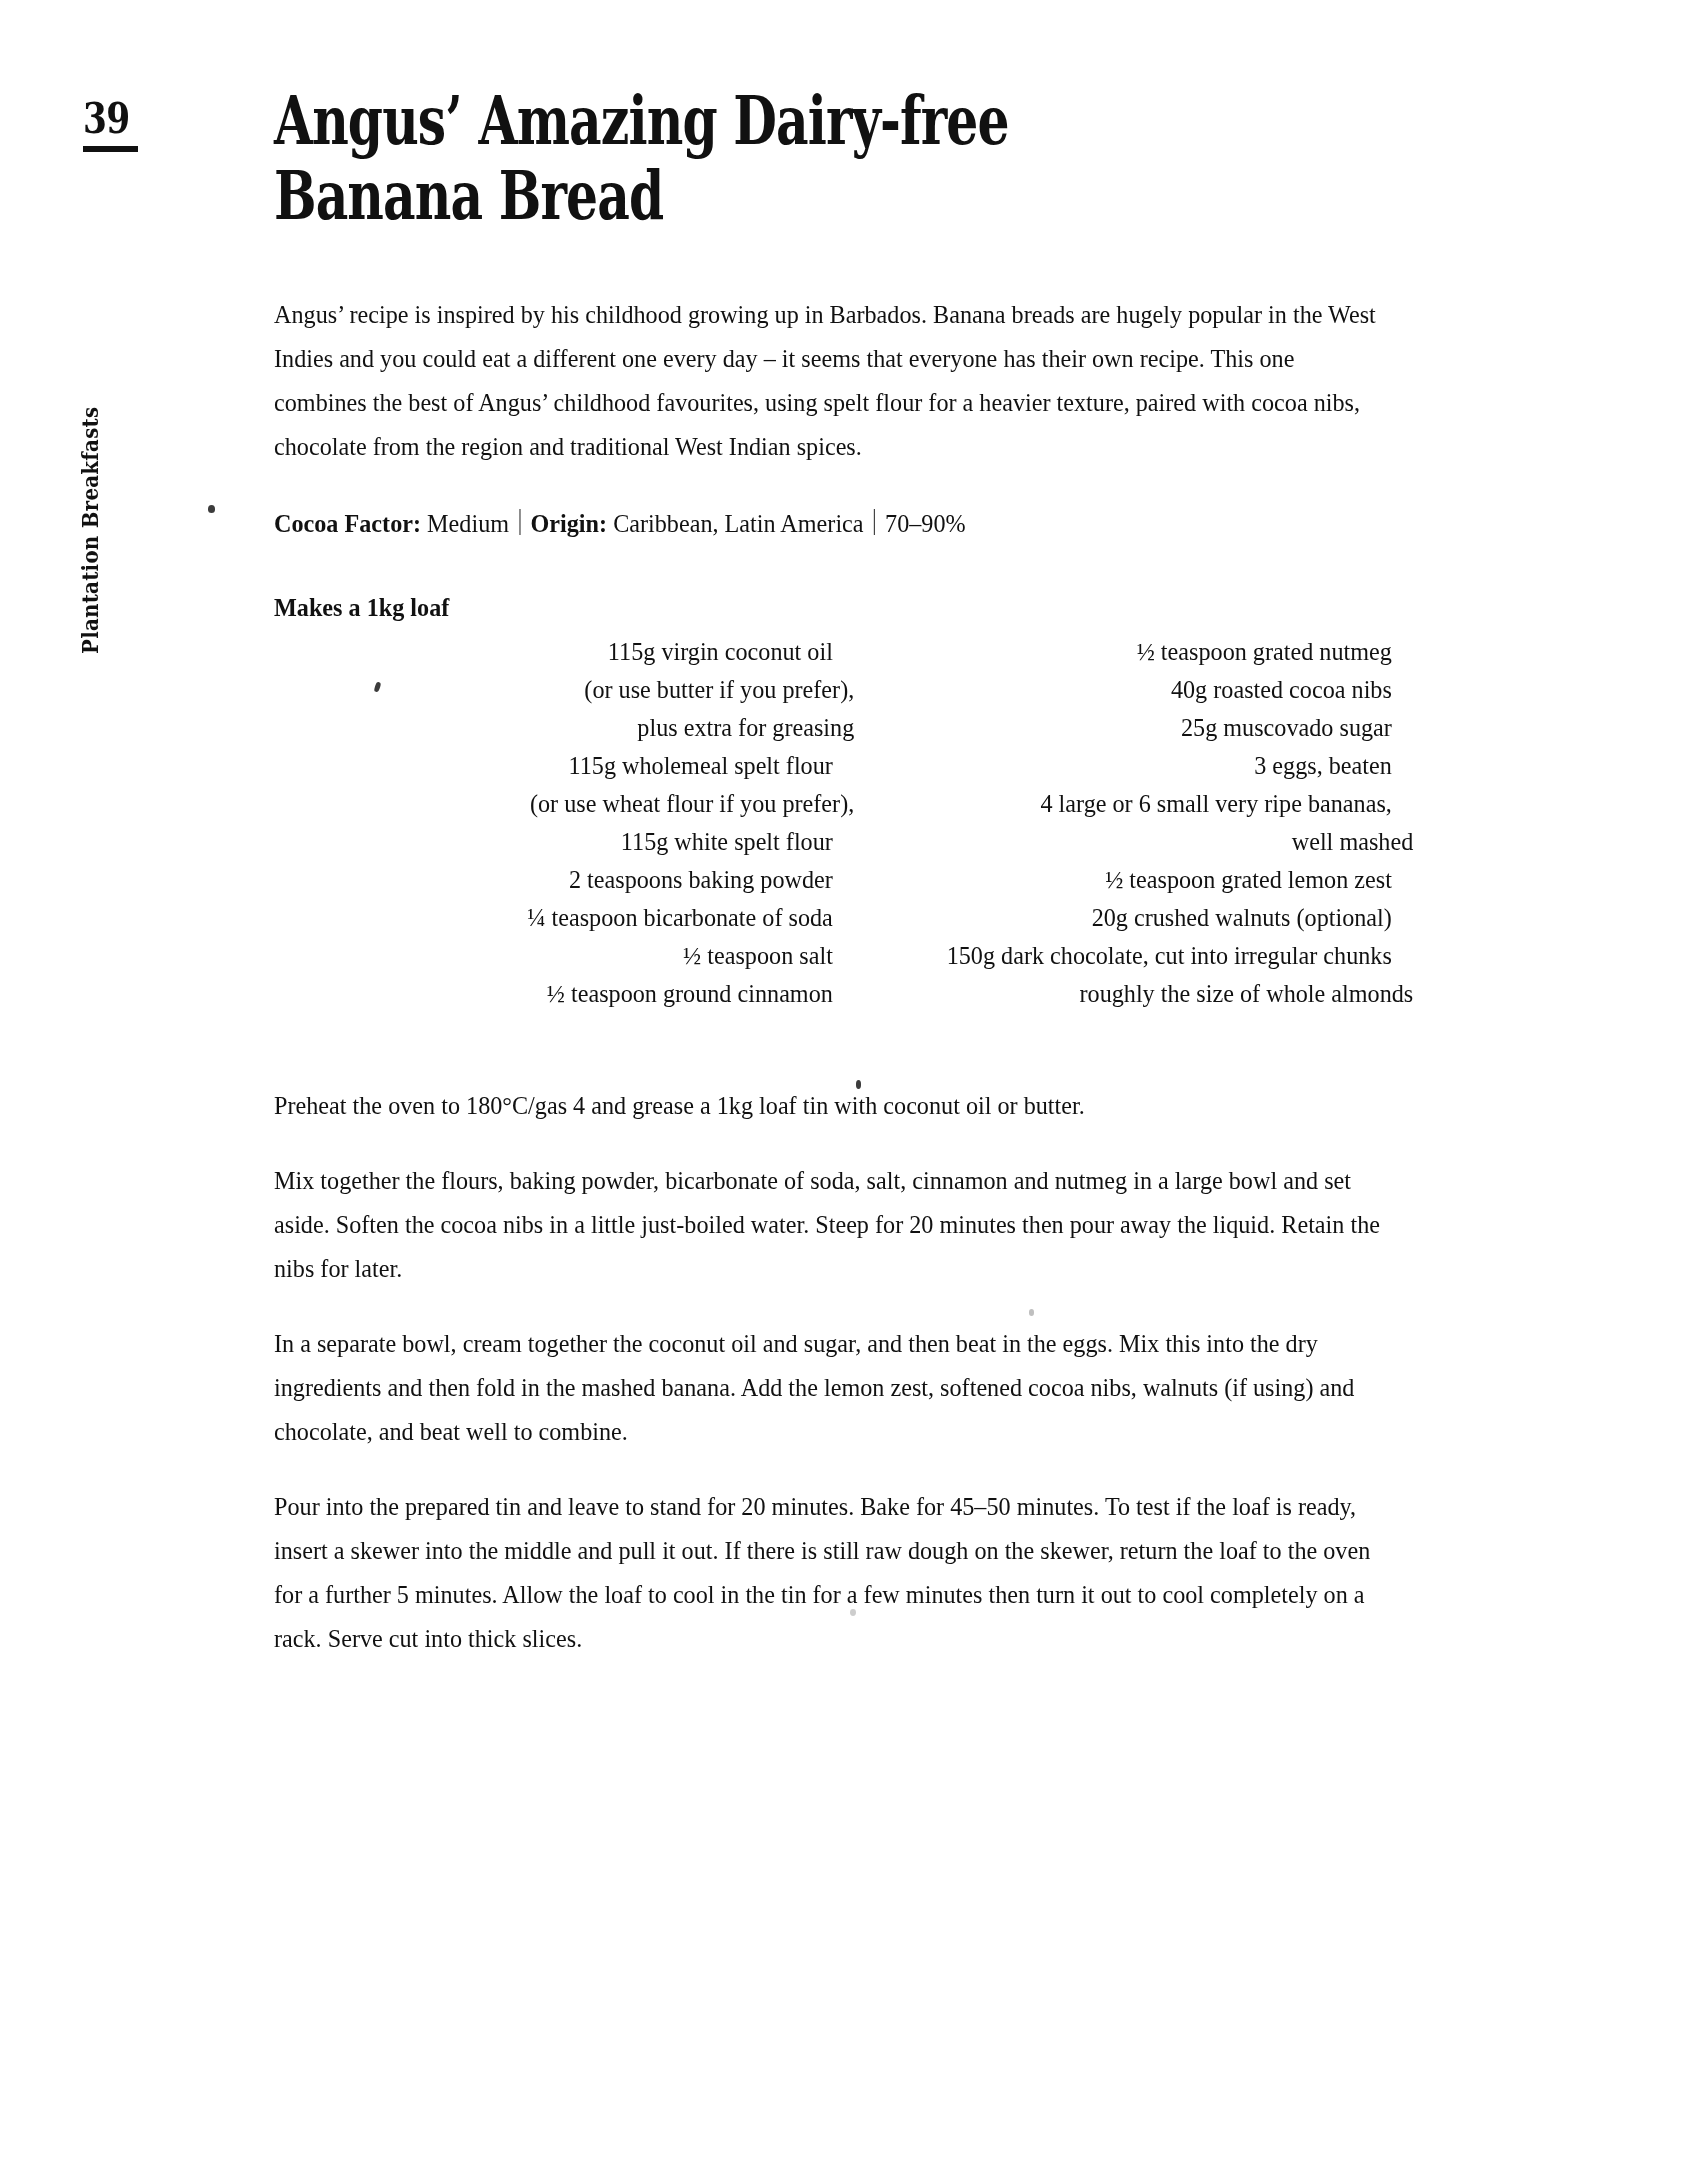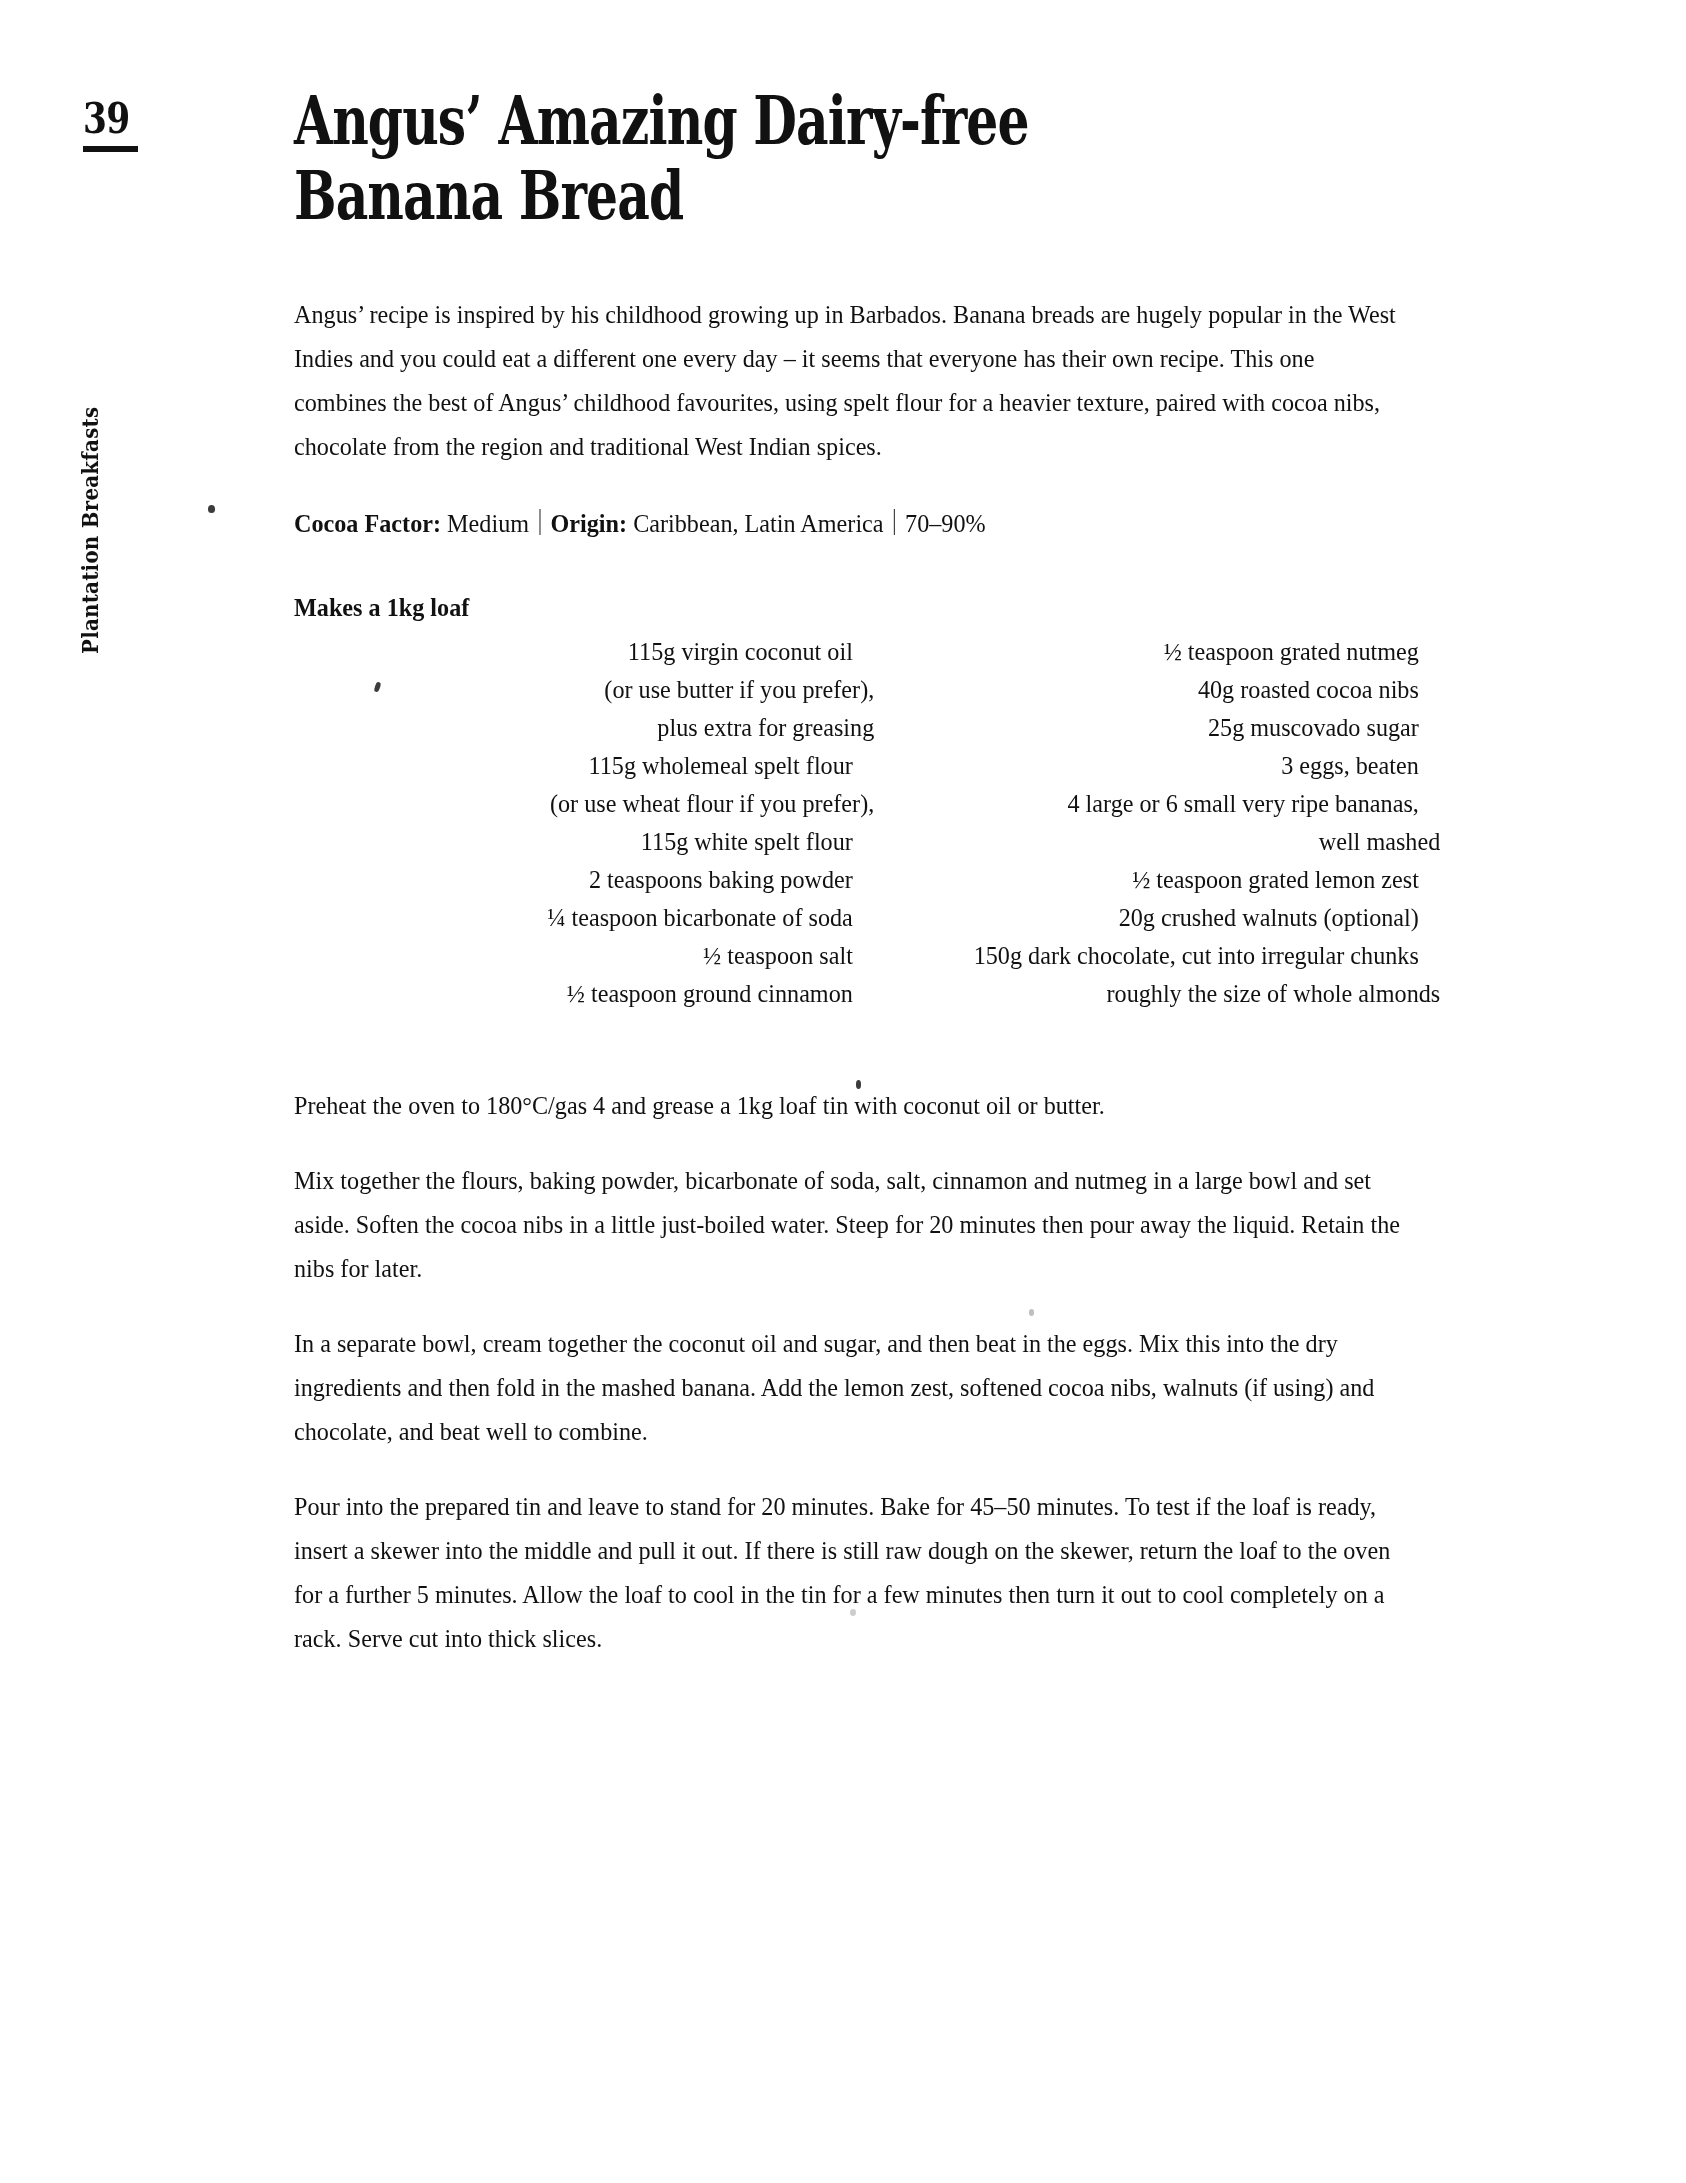--- a/index.html
+++ b/index.html
@@ -64,21 +64,21 @@
     transform: rotate(-90deg) scaleX(0.92);
     transform-origin: left bottom;
     position: absolute;
     left: 29px;
     bottom: 0;
   }
 
   
   .content {
     position: absolute;
-    left: 294px;
+    left: 274px;
     top: 83px;
     width: 1117px;
   }
 
   .recipe-title {
     font-family: "DejaVu Serif", "Liberation Serif", serif;
     font-weight: 700;
     font-size: 68px;
     line-height: 1.10;
     letter-spacing: -1.2px;
@@ -133,21 +133,21 @@
   .ingredients {
     display: flex;
     gap: 0px;
     margin: 0 0 71px 0;
   }
   .ing-col {
     width: 559px;
     flex: 0 0 559px;
     text-align: right;
   }
-  .ing-col.right { padding-left: 0; margin-left: 7px; }
+  .ing-col.right { padding-left: 0; }
   .ing-line {
     font-size: 26px;
     line-height: 38px;
     transform: scaleX(0.93);
     transform-origin: left top;
     width: 107.5%;
     white-space: nowrap;
   }
   .ing-line.cont { padding-left: 23px; }
 

